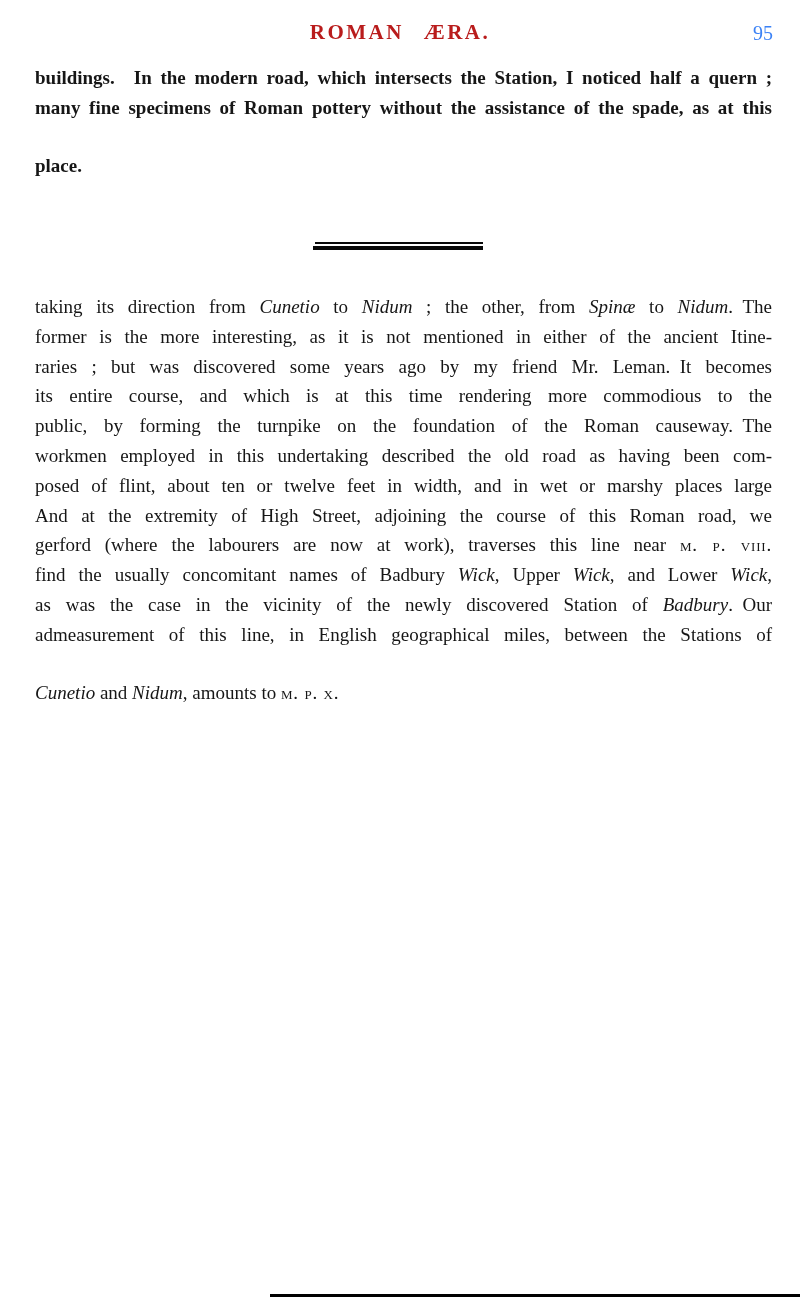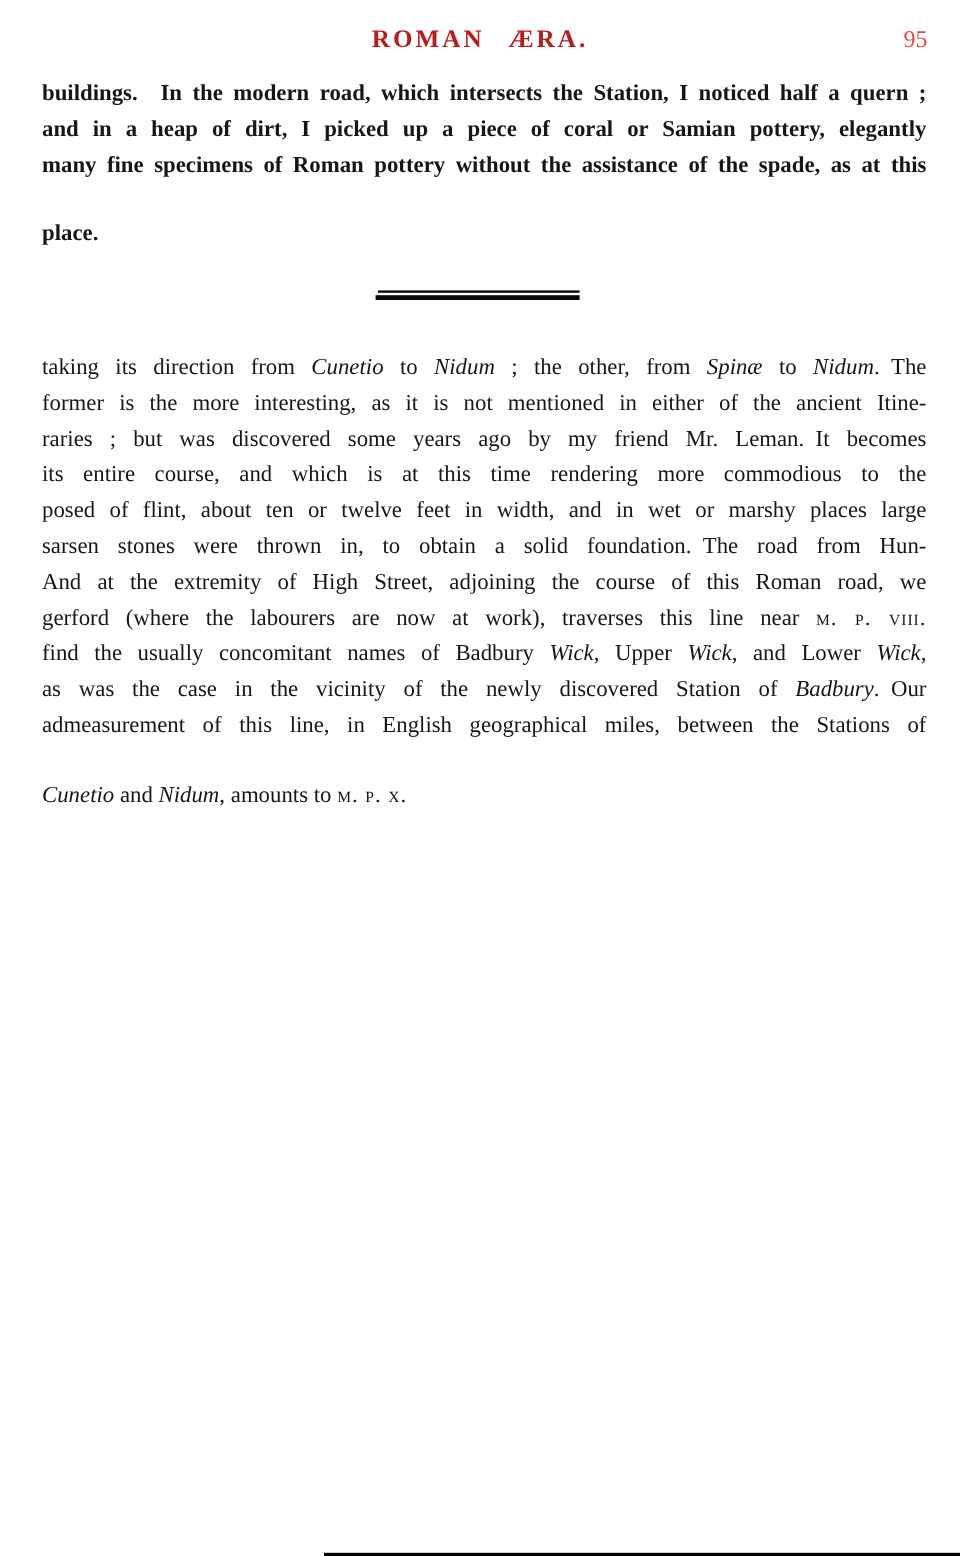--- a/index.html
+++ b/index.html
@@ -26,21 +26,21 @@
     font-weight: bold;
     letter-spacing: 2.5px;
     word-spacing: 12px;
     color: #b91c1c;
   }
   .page-number {
     position: absolute;
     top: 22px;
     right: 27px;
     font-size: 20px;
-    color: #ef4444;
+    color: #3b82f6;
   }
   .para {
     position: absolute;
     left: 35px;
     width: 737px;
     font-size: 19px;
   }
   .para-1 { top: 63px; font-weight: bold; }
   .para-2 { top: 292px; }
   .line {
@@ -96,37 +96,37 @@
 <body>
 
 <div class="page">
 
   <div class="running-title">ROMAN ÆRA.</div>
 
   <div class="page-number">95</div>
 
   <div class="para para-1">
       <div class="line"><span>buildings. In the modern road, which intersects the Station, I noticed half a quern ;</span></div>
-      <div class="line"><span>and in a heap of dirt, I picked up a piece of coral or Samian pottery, elegantly</span></div>
       <div class="line"><span>many fine specimens of Roman pottery without the assistance of the spade, as at this</span></div>
       <div class="line last-line"><span>place.</span></div>
     </div>
 
   <div class="divider">
     <span class="rule-thin"></span>
     <span class="rule-thick"></span>
   </div>
 
   <div class="para para-2">
       <div class="line"><span>taking its direction from </span><span class="italic">Cunetio</span><span> to </span><span class="italic">Nidum</span><span> ; the other, from </span><span class="italic">Spinæ</span><span> to </span><span class="italic">Nidum</span><span>. The</span></div>
       <div class="line"><span>former is the more interesting, as it is not mentioned in either of the ancient Itine-</span></div>
       <div class="line"><span>raries ; but was discovered some years ago by my friend Mr. Leman. It becomes</span></div>
       <div class="line"><span>its entire course, and which is at this time rendering more commodious to the</span></div>
+      <div class="line"><span>public, by forming the turnpike on the foundation of the Roman causeway. The</span></div>
+      <div class="line"><span>workmen employed in this undertaking described the old road as having been com-</span></div>
       <div class="line"><span>posed of flint, about ten or twelve feet in width, and in wet or marshy places large</span></div>
-      <div class="line"><span>sarsen stones were thrown in, to obtain a solid foundation. The road from Hun-</span></div>
       <div class="line"><span>And at the extremity of High Street, adjoining the course of this Roman road, we</span></div>
       <div class="line"><span>gerford (where the labourers are now at work), traverses this line near </span><span class="smallcaps">m. p. viii.</span></div>
       <div class="line"><span>find the usually concomitant names of Badbury </span><span class="italic">Wick</span><span>, Upper </span><span class="italic">Wick</span><span>, and Lower </span><span class="italic">Wick</span><span>,</span></div>
       <div class="line"><span>as was the case in the vicinity of the newly discovered Station of </span><span class="italic">Badbury</span><span>. Our</span></div>
       <div class="line"><span>admeasurement of this line, in English geographical miles, between the Stations of</span></div>
       <div class="line last-line"><span class="italic">Cunetio</span><span> and </span><span class="italic">Nidum</span><span>, amounts to </span><span class="smallcaps">m. p. x.</span></div>
     </div>
 
   <div class="bottom-scan-line"></div>
 

